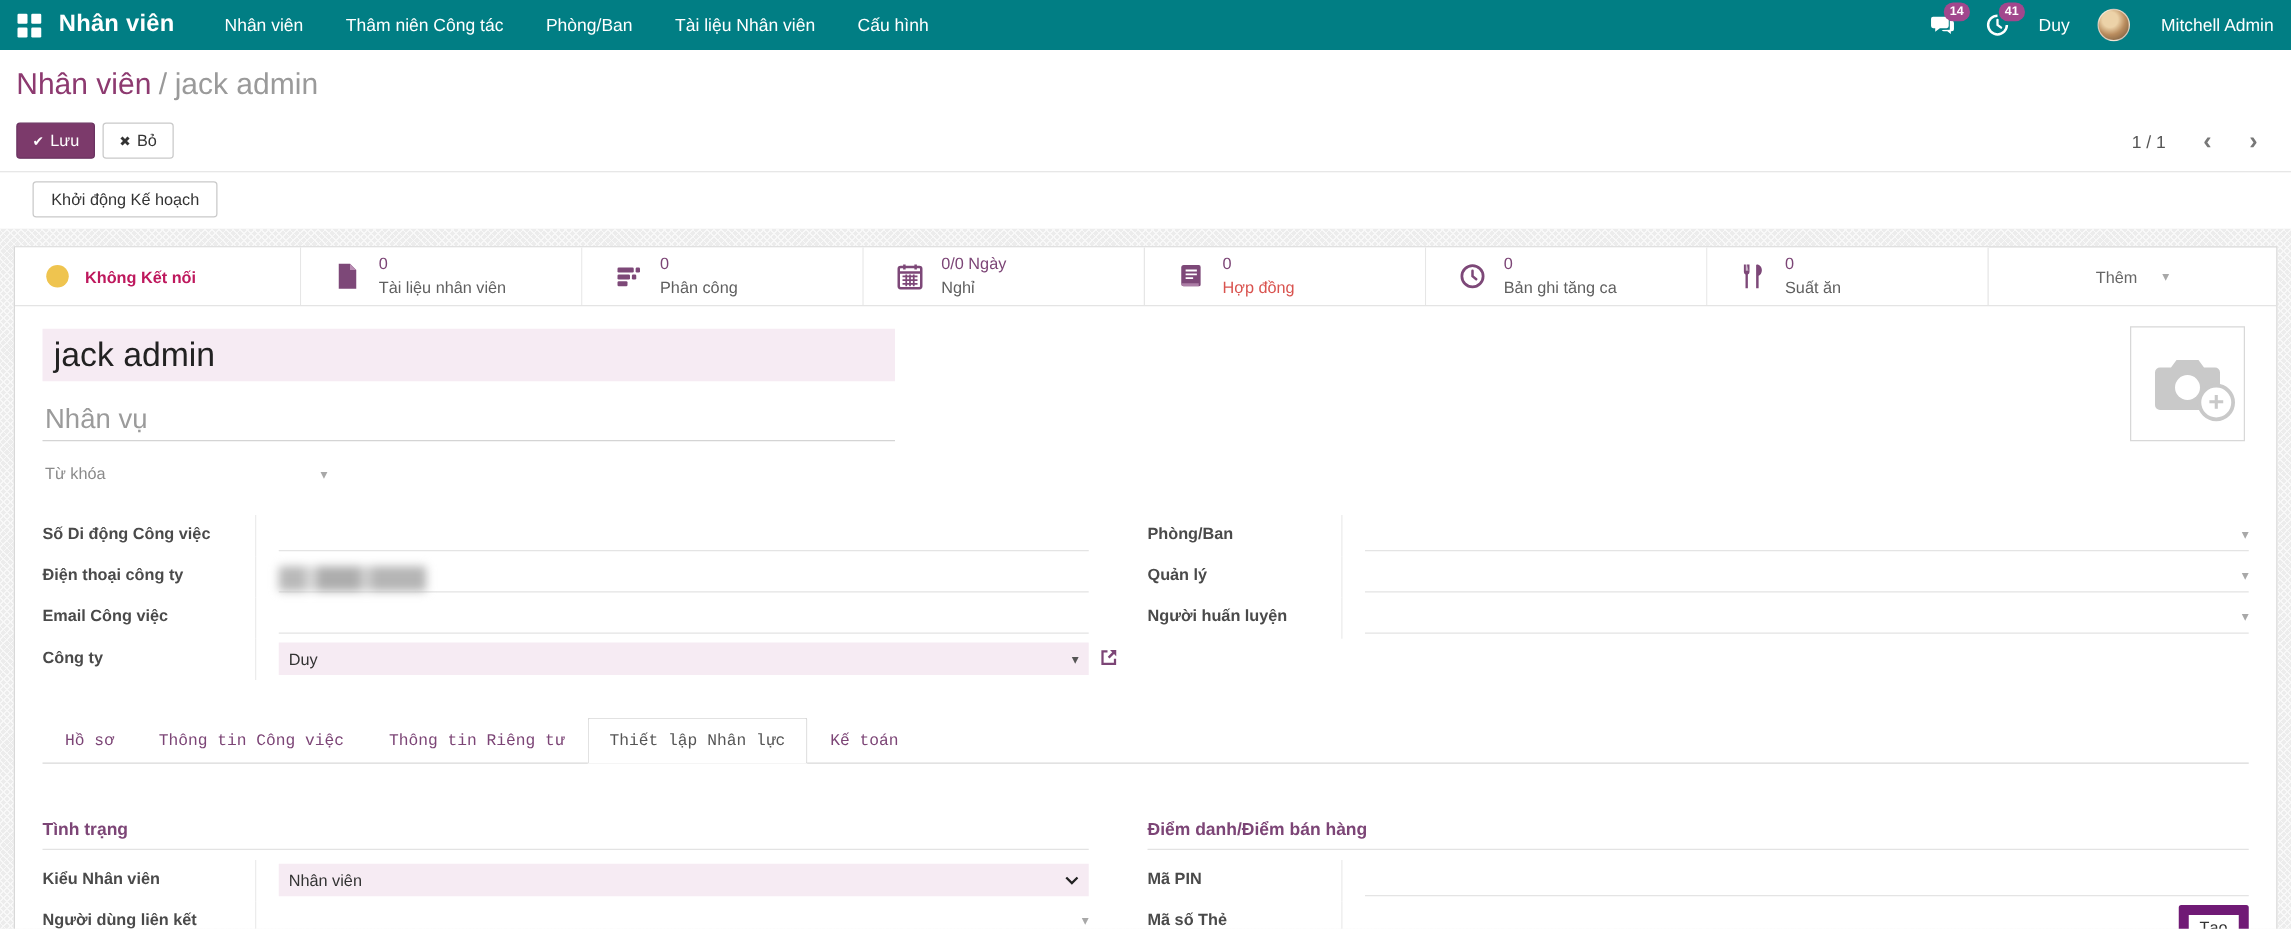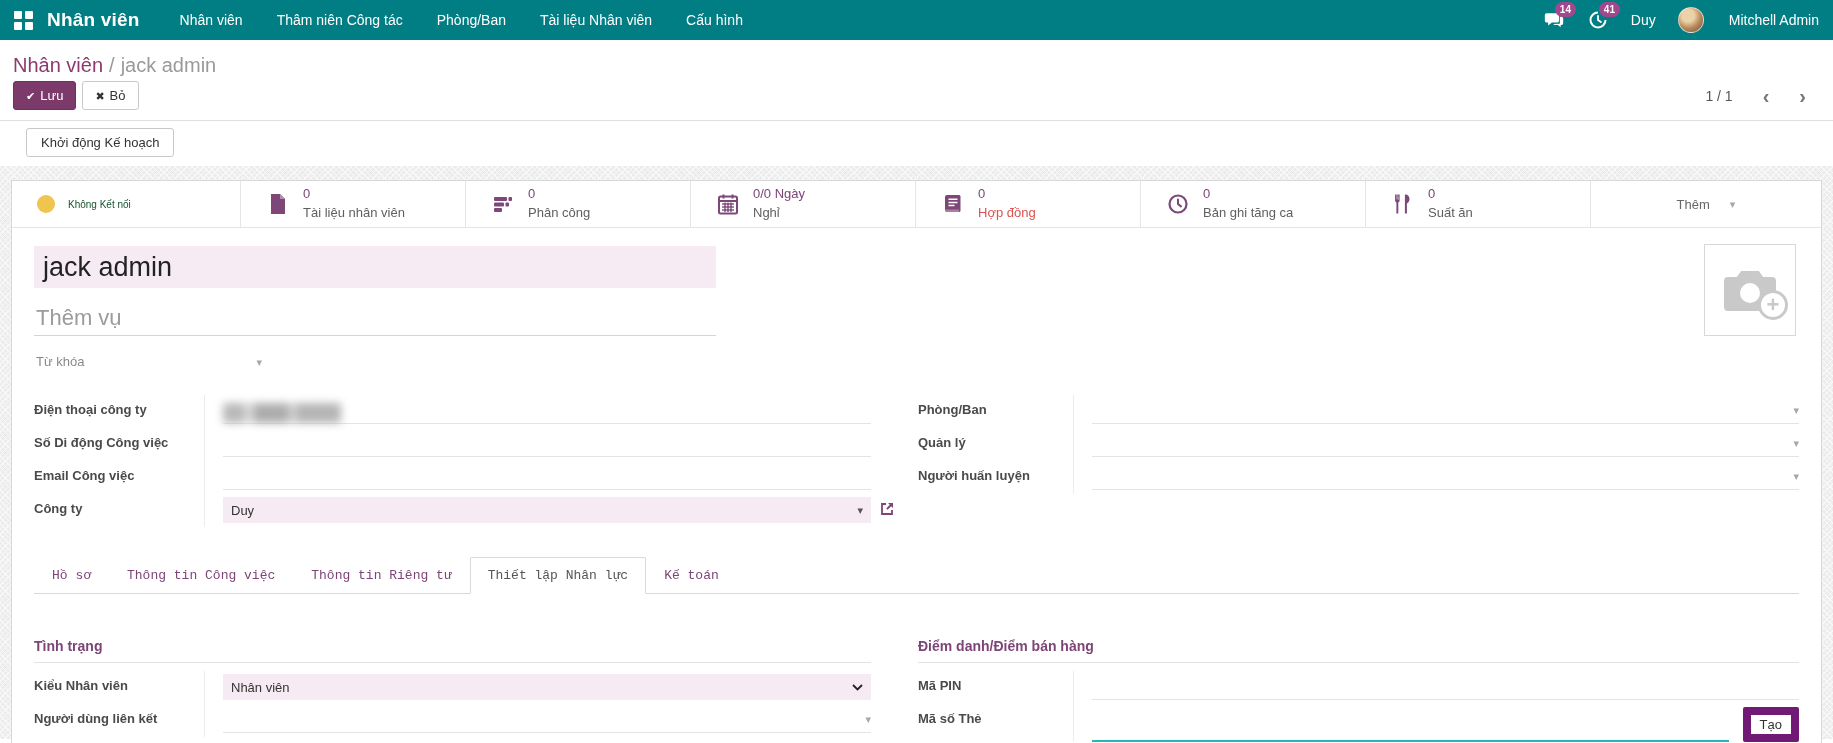--- a/index.html
+++ b/index.html
@@ -20,21 +20,21 @@
   .nav-ic { position:relative; width:22px; height:22px; display:flex; align-items:center; justify-content:center; }
   .badge { position:absolute; top:-7px; left:12px; background:#a2478d; color:#fff;
     font-size:10px; line-height:15px; height:15px; padding:0 5px; border-radius:8px; font-weight:700; }
   .nav-avatar { width:26px; height:26px; border-radius:50%;
     background:radial-gradient(circle at 38% 32%, #ecd2a8 0 28%, #b98c5e 55%, #6d543a 95%);
     border:1px solid rgba(255,255,255,.6); }
   .nav-company, .nav-user { white-space:nowrap; cursor:pointer; }
 
   
   .control-panel { background:#fff; padding:10px 13px 10px 13px; border-bottom:1px solid #e0e0e0; }
-  .breadcrumb { font-size:20px; margin:4px 0 4px 0; }
+  .breadcrumb { font-size:24px; margin:4px 0 16px 0; }
   .bc-link { color:#8d3a70; cursor:pointer; }
   .bc-sep { color:#999; margin:0 6px; }
   .bc-current { color:#9a9a9a; }
   .buttons-row { display:flex; align-items:center; }
   .btn { font-size:13px; padding:6px 12px; border-radius:3px; cursor:pointer; border:1px solid transparent; }
   .btn-primary { background:#7c3a6b; border-color:#6a3260; color:#fff; margin-right:6px; }
   .btn-default { background:#fff; border-color:#c9c9c9; color:#333; }
   .btn .ic { margin-right:5px; font-size:11px; }
   .pager { margin-left:auto; display:flex; align-items:center; gap:30px; color:#555;
     font-size:14px; padding-right:14px; }
@@ -55,21 +55,21 @@
   
   .statbar { display:flex; border-bottom:1px solid #e4e4e4; height:47px; }
   .stat-cell { flex:0 0 225px; border-right:1px solid #e6e6e6; display:flex; align-items:center;
     padding-left:25px; gap:13px; cursor:pointer; background:#fff; }
   .stat-cell.first { flex-basis:229px; }
   .stat-dot { width:18px; height:18px; border-radius:50%; background:#efc44f; }
   .stat-txt { display:flex; flex-direction:column; line-height:1.45; font-size:13px; }
   .stat-val { color:#7c4576; }
   .stat-lbl { color:#5f5f5f; }
   .stat-lbl.danger { color:#d9534f; }
-  .conn-lbl { font-size:10px; color:#14532d; }
+  .conn-lbl { font-size:13px; color:#be185d;font-weight:bold; }
   .stat-more { flex:1; display:flex; align-items:center; justify-content:center; gap:20px;
     font-size:13px; color:#666; cursor:pointer; }
   .caret { color:#a8a8a8; font-size:11px; }
 
   
   .sheet-body { position:relative; padding:18px 22px 0 22px; }
   .avatar-box { position:absolute; top:16px; right:25px; width:92px; height:92px;
     border:1px solid #d8d8d8; background:#fff; display:flex; align-items:center;
     justify-content:center; cursor:pointer; }
   .cam-wrap { position:relative; width:60px; height:46px; }
@@ -281,40 +281,40 @@
         <div class="cam-wrap">
           <svg width="60" height="46" viewBox="0 0 30 23">
             <path fill="#c9c9c9" d="M4 5h4.4L10.6 2h8.8L21.6 5H26a2 2 0 0 1 2 2v13a2 2 0 0 1-2 2H4a2 2 0 0 1-2-2V7a2 2 0 0 1 2-2z"></path>
             <circle cx="15" cy="13" r="5" fill="#fff"></circle>
           </svg>
           <div class="cam-plus">+</div>
         </div>
       </div>
 
       <div class="name-input">jack admin</div>
-      <div class="job-input">Thêm vụ</div>
+      <div class="job-input">Nhân vụ</div>
       <div class="tags-input">
         <span>Từ khóa</span>
         <span class="caret">▾</span>
       </div>
 
       <div class="group-grid">
         <div>
           <div class="frow">
+            <span class="flabel">Số Di động Công việc</span>
+            <div class="fvalue">
+                <div class="line"></div>
+              </div>
+          </div>
+          <div class="frow">
             <span class="flabel">Điện thoại công ty</span>
             <div class="fvalue">
                 <div class="line">
                   <div class="blur-chip"></div>
                 </div>
-              </div>
-          </div>
-          <div class="frow">
-            <span class="flabel">Số Di động Công việc</span>
-            <div class="fvalue">
-                <div class="line"></div>
               </div>
           </div>
           <div class="frow">
             <span class="flabel">Email Công việc</span>
             <div class="fvalue">
                 <div class="line"></div>
               </div>
           </div>
           <div class="frow">
             <span class="flabel">Công ty</span>

